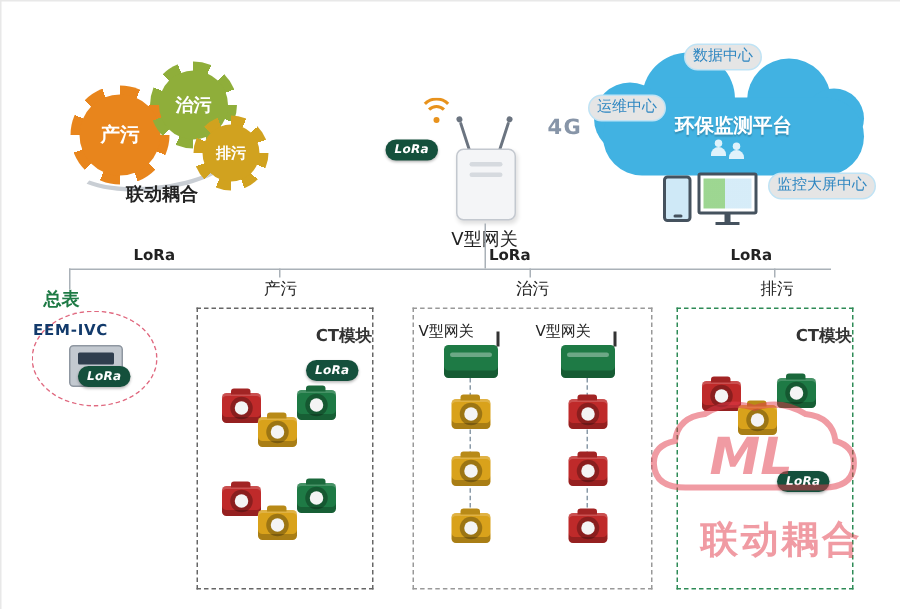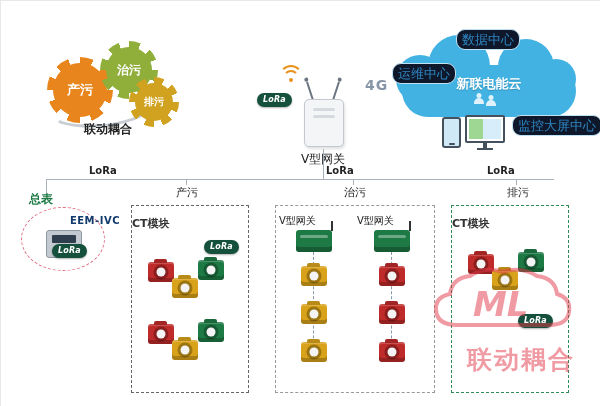--- a/index.html
+++ b/index.html
@@ -35,22 +35,22 @@
   .wifi .dot{position:absolute;left:50%;top:13px;width:4px;height:4px;margin-left:-2px;border-radius:50%;background:#e8921c;}
 
   .g4{position:absolute;left:364px;top:76px;font-size:14px;font-weight:bold;color:#8795a8;letter-spacing:1px;}
 
   
   .cloud{position:absolute;left:393px;top:28px;width:190px;height:100px;}
   .cloud .puff{position:absolute;border-radius:50%;background:#41b2e2;}
   .cloud .base{position:absolute;left:8px;top:36px;width:174px;height:52px;border-radius:26px;background:#41b2e2;}
   .cloud-title{position:absolute;left:0;top:46px;width:190px;text-align:center;font-size:13px;
     font-weight:bold;color:#fff;text-shadow:0 1px 1px rgba(0,0,0,.2);z-index:3;}
-  .mini-cloud{position:absolute;z-index:3;background:#0f172a;border:1px solid #bfe3f5;border-radius:9px;
-    color:#2e86c1;font-size:13px;line-height:1;padding:3px 5px;white-space:nowrap;}
+  .mini-cloud{position:absolute;z-index:3;background:#e5e5e5;border:1px solid #bfe3f5;border-radius:9px;
+    color:#2e86c1;font-size:10px;line-height:1;padding:3px 5px;white-space:nowrap;}
   .person{position:absolute;width:10px;height:11px;z-index:3;}
   .person::before{content:"";position:absolute;left:50%;top:0;transform:translateX(-50%);
     width:5px;height:5px;border-radius:50%;background:#dff2fb;}
   .person::after{content:"";position:absolute;left:0;bottom:0;width:10px;height:6px;
     border-radius:5px 5px 0 0;background:#dff2fb;}
   .phone{position:absolute;left:441px;top:116px;width:15px;height:27px;border:2px solid #45525e;
     border-radius:3px;background:#cfe9f7;}
   .phone::after{content:"";position:absolute;left:50%;bottom:1px;width:6px;height:2px;
     transform:translateX(-50%);background:#45525e;border-radius:1px;}
   .monitor{position:absolute;left:464px;top:114px;width:36px;height:24px;border:2px solid #45525e;
@@ -63,35 +63,35 @@
     width:16px;height:2px;background:#45525e;}
 
   
   .hline{position:absolute;height:0;border-top:1px solid #aab1b8;}
   .vline{position:absolute;width:0;border-left:1px solid #aab1b8;}
   .bus-label{position:absolute;font-size:10px;font-weight:bold;color:#222;}
 
   
   .meter-label{position:absolute;left:28px;top:190px;font-size:12px;font-weight:bold;color:#1e7a45;}
   .meter-ellipse{position:absolute;left:20px;top:206px;width:82px;height:62px;border:1.5px dashed #e06a80;border-radius:50%;}
-  .meter-model{position:absolute;left:16px;top:7px;width:82px;text-align:right;font-size:10px;
+  .meter-model{position:absolute;left:0;top:7px;width:82px;text-align:left;font-size:10px;
     font-weight:bold;color:#123a6b;letter-spacing:.5px;}
   .meter-dev{position:absolute;left:24px;top:22px;width:34px;height:26px;background:#c3c9d0;
     border:1px solid #8f97a1;border-radius:3px;}
   .meter-dev::before{content:"";position:absolute;left:5px;top:4px;right:5px;height:8px;background:#2f3e4e;border-radius:1px;}
   .meter-dev::after{content:"";position:absolute;left:5px;bottom:4px;width:9px;height:3px;background:#8f97a1;box-shadow:13px 0 0 #8f97a1;}
 
   
   .lora{position:absolute;background:#14503c;color:#fff;font-size:8px;font-weight:bold;font-style:italic;
     padding:3px 6px;border-radius:9px;line-height:1;letter-spacing:.2px;box-shadow:0 1px 2px rgba(0,0,0,.3);z-index:2;}
 
   
   .dbox{position:absolute;top:204px;height:186px;}
   .zone-label{position:absolute;top:184px;font-size:11px;color:#222;background:#fff;padding:0 3px;z-index:2;}
-  .module-label{position:absolute;left:0;top:10px;width:100%;text-align:left;font-size:11px;font-weight:bold;color:#333;}
+  .module-label{position:absolute;left:0;top:10px;width:100%;text-align:right;font-size:11px;font-weight:bold;color:#333;}
   .vgw-label{position:absolute;font-size:10px;color:#222;width:70px;text-align:left;}
 
   
   .ct{position:absolute;width:26px;height:20px;border-radius:3px;background:var(--c);
     box-shadow:inset 0 -4px 0 rgba(0,0,0,.22), inset 0 2px 0 rgba(255,255,255,.18);z-index:1;}
   .ct::before{content:"";position:absolute;left:50%;top:50%;width:9px;height:9px;transform:translate(-50%,-50%);
     border-radius:50%;background:#f4f4f4;box-shadow:0 0 0 3px rgba(0,0,0,.28);}
   .ct::after{content:"";position:absolute;top:-3px;left:6px;width:13px;height:4px;border-radius:2px 2px 0 0;
     background:inherit;filter:brightness(.85);}
 
@@ -139,21 +139,21 @@
   <span class="lora" style="left:256px;top:92px;">LoRa</span>
   <div class="gw-label">V型网关</div>
   <span class="g4">4G</span>
 
   <div class="cloud">
     <span class="puff" style="left:34px;top:6px;width:62px;height:62px;"></span>
     <span class="puff" style="left:2px;top:26px;width:48px;height:48px;"></span>
     <span class="puff" style="left:104px;top:10px;width:56px;height:56px;"></span>
     <span class="puff" style="left:142px;top:30px;width:40px;height:40px;"></span>
     <span class="base"></span>
-    <div class="cloud-title">新联电能云</div>
+    <div class="cloud-title">环保监测平台</div>
     <span class="mini-cloud" style="left:62px;top:0;">数据中心</span>
     <span class="mini-cloud" style="left:-2px;top:34px;">运维中心</span>
     <span class="mini-cloud" style="left:118px;top:58px;margin-top:28px;">监控大屏中心</span>
     <span class="person" style="left:80px;top:64px;"></span>
     <span class="person" style="left:92px;top:66px;"></span>
   </div>
   <span class="phone"></span>
   <span class="monitor">
       <i class="stand"></i>
     </span>

